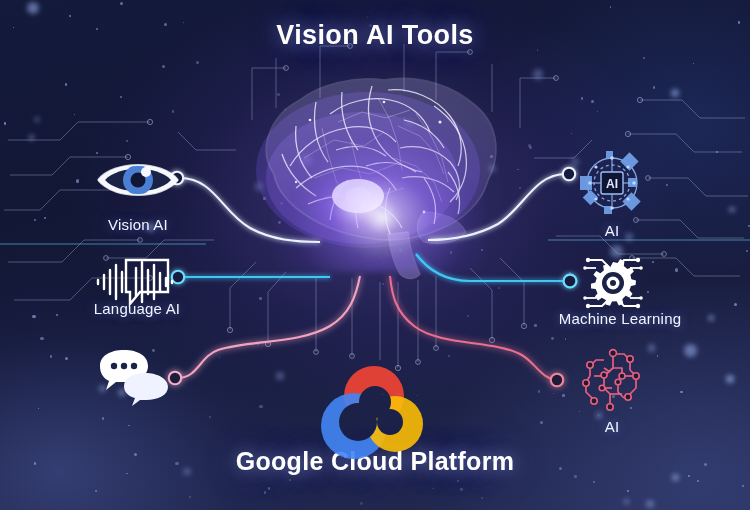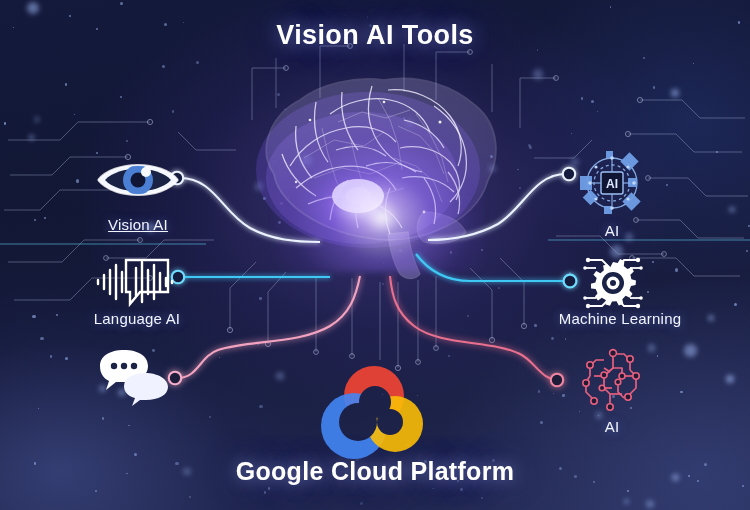--- a/index.html
+++ b/index.html
@@ -61,21 +61,21 @@
   #title {
     position:absolute; left:0; top:20px; width:750px;
     text-align:center;
     color:#ffffff;
     font-size: 27px;
     font-weight: bold;
     letter-spacing: 0.4px;
     text-shadow: 0 0 18px rgba(150,170,255,0.65), 0 0 40px rgba(110,90,220,0.45);
   }
   #footer-title {
-    position:absolute; left:0; top:457px; width:750px;
+    position:absolute; left:0; top:447px; width:750px;
     text-align:center;
     color:#ffffff;
     font-size: 25px;
     font-weight: bold;
     letter-spacing: 0.3px;
     text-shadow: 0 0 16px rgba(160,175,255,0.6), 0 0 38px rgba(120,100,225,0.4);
   }
 
   
   .icon-box { position:absolute; }
@@ -451,42 +451,42 @@
     <svg width="92" height="56" viewBox="0 0 92 56">
       <path d="M6 28 C22 8 70 8 86 28 C70 48 22 48 6 28 Z" fill="#f4f7ff"></path>
       <path d="M13 28 C27 13 65 13 79 28 C65 43 27 43 13 28 Z" fill="#1a2246"></path>
       <circle cx="46" cy="28" r="15" fill="#4a7fd4"></circle>
       <circle cx="46" cy="28" r="7.5" fill="#101634"></circle>
       <circle cx="54" cy="20" r="5" fill="#ffffff" opacity="0.95"></circle>
       <path d="M6 28 C22 8 70 8 86 28" stroke="#ffffff" stroke-width="2" fill="none" opacity="0.8"></path>
       <path d="M6 28 C22 48 70 48 86 28" stroke="#ffffff" stroke-width="2" fill="none" opacity="0.8"></path>
     </svg>
   </div>
-  <div class="node-label" style="left:78px; top:216px; width:120px;text-decoration:underline;">Vision AI</div>
+  <div class="node-label" style="left:78px; top:216px; width:120px;">Vision AI</div>
 
   <div class="icon-box" style="left:92px; top:256px;">
     <svg width="84" height="52" viewBox="0 0 84 52">
       <path d="M34 4 H76 V36 H48 L38 48 V36 H34 Z" fill="none" stroke="#ffffff" stroke-width="2.4"></path>
       <g stroke="#ffffff" stroke-width="2.4" stroke-linecap="round">
         <path d="M6 24 V28"></path>
         <path d="M12 19 V33"></path>
         <path d="M18 14 V38"></path>
         <path d="M24 9 V43"></path>
         <path d="M30 16 V36"></path>
         <path d="M44 12 V40"></path>
         <path d="M50 6 V46"></path>
         <path d="M56 14 V38"></path>
         <path d="M62 9 V43"></path>
         <path d="M68 17 V35"></path>
         <path d="M74 22 V30"></path>
         <path d="M80 25 V27"></path>
       </g>
     </svg>
   </div>
-  <div class="node-label" style="left:62px; top:310px; width:150px;">Language AI</div>
+  <div class="node-label" style="left:62px; top:300px; width:150px;">Language AI</div>
 
   <div class="icon-box" style="left:96px; top:348px;">
     <svg width="76" height="58" viewBox="0 0 76 58">
       <path d="M4 18 C4 8 14 2 28 2 C42 2 52 8 52 18 C52 28 42 34 28 34 L20 34 L10 42 L13 33 C7 30 4 25 4 18 Z" fill="#ffffff"></path>
       <path d="M28 38 C28 30 37 25 49 25 C62 25 72 31 72 39 C72 47 62 52 50 52 L44 52 L36 58 L39 50 C32 48 28 44 28 38 Z" fill="#f0f3ff"></path>
       <g fill="#1a2246">
         <circle cx="18" cy="18" r="3.2"></circle>
         <circle cx="28" cy="18" r="3.2"></circle>
         <circle cx="38" cy="18" r="3.2"></circle>
       </g>

